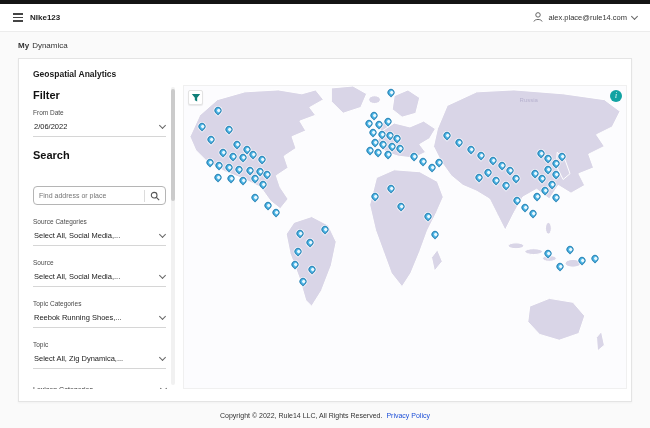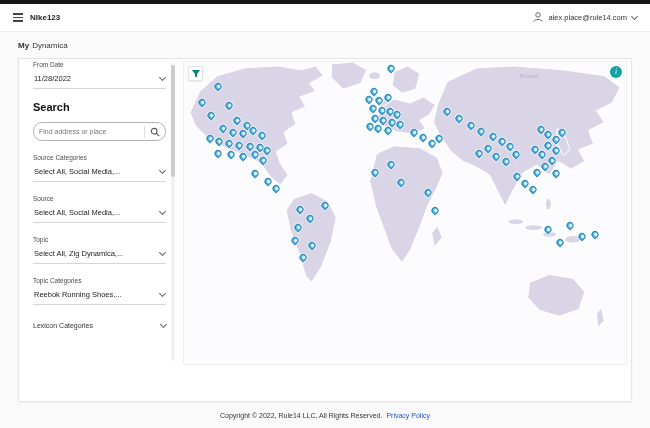--- a/index.html
+++ b/index.html
@@ -29,22 +29,22 @@
 
   .filter-panel { width:142px; padding:0 5px 0 4px; overflow:hidden; }
   .filter-heading { font-size:11px; font-weight:bold; color:#111; margin:4px 0 8px; }
   .date-row { display:flex; gap:10px; margin-bottom:8px; }
   .date-field { flex:1; min-width:0; }
   .field-label { display:block; font-size:6.5px; color:#4a4a4a; margin-bottom:3px; }
   .select-line { display:flex; align-items:center; justify-content:space-between; gap:3px;
     border-bottom:1px solid #d6d6d6; padding:3px 1px 5px; font-size:7.5px; color:#222;
     cursor:pointer; white-space:nowrap; overflow:hidden; }
   .select-line span.val { overflow:hidden; text-overflow:ellipsis; }
-  .search-heading { font-size:11px; font-weight:bold; color:#111; margin:12px 0 9px; }
-  .searchbox { display:flex; align-items:center; border:1px solid #b5b5b5; border-radius:9px;
+  .search-heading { font-size:11px; font-weight:bold; color:#111; margin:12px 0 25px; }
+  .searchbox { display:flex; align-items:center; border:1px solid #b5b5b5; border-radius:4px;
     height:19px; margin-bottom:13px; background:#fff; }
   .searchbox input { flex:1; min-width:0; border:0; outline:none; font-size:7px;
     font-family:"Liberation Sans", sans-serif; padding:0 5px; color:#333; background:transparent; }
   .searchbox .divider { width:1px; height:12px; background:#dcdcdc; }
   .search-btn { width:20px; height:100%; border:0; background:none; cursor:pointer;
     display:flex; align-items:center; justify-content:center; }
   .dd-field { margin-bottom:13px; }
   .lexicon-row { display:flex; align-items:center; justify-content:space-between;
     margin-top:17px; cursor:pointer; }
   .lexicon-row .field-label { font-size:7px; color:#333; margin:0; }
@@ -100,29 +100,31 @@
     <span class="chev"></span>
   </div>
 </header>
 
 <div class="content">
   <div class="breadcrumb-row">
     <span class="bc-bold">My</span><span>Dynamica</span>
   </div>
 
   <div class="card">
+    <div class="card-title">Geospatial Analytics</div>
     <div class="card-body">
 
       <aside class="filter-panel">
+        <div class="filter-heading">Filter</div>
 
         <div class="date-row">
           <div class="date-field">
             <label class="field-label">From Date</label>
             <div class="select-line">
-              <span class="val">11/28/2022</span>
+              <span class="val">2/06/2022</span>
               <span class="chev"></span>
             </div>
           </div>
         </div>
 
         <div class="search-heading">Search</div>
         <div class="searchbox">
           <input type="text" placeholder="Find address or place" style="">
           <span class="divider"></span>
           <button class="search-btn">
@@ -143,31 +145,31 @@
 
         <div class="dd-field">
           <label class="field-label">Source</label>
           <div class="select-line">
             <span class="val">Select All, Social Media,...</span>
             <span class="chev"></span>
           </div>
         </div>
 
         <div class="dd-field">
+          <label class="field-label">Topic Categories</label>
+          <div class="select-line">
+            <span class="val">Reebok Running Shoes,...</span>
+            <span class="chev"></span>
+          </div>
+        </div>
+
+        <div class="dd-field">
           <label class="field-label">Topic</label>
           <div class="select-line">
             <span class="val">Select All, Zig Dynamica,...</span>
-            <span class="chev"></span>
-          </div>
-        </div>
-
-        <div class="dd-field">
-          <label class="field-label">Topic Categories</label>
-          <div class="select-line">
-            <span class="val">Reebok Running Shoes,...</span>
             <span class="chev"></span>
           </div>
         </div>
 
         <div class="lexicon-row">
           <label class="field-label">Lexicon Categories</label>
           <span class="chev"></span>
         </div>
       </aside>
 

